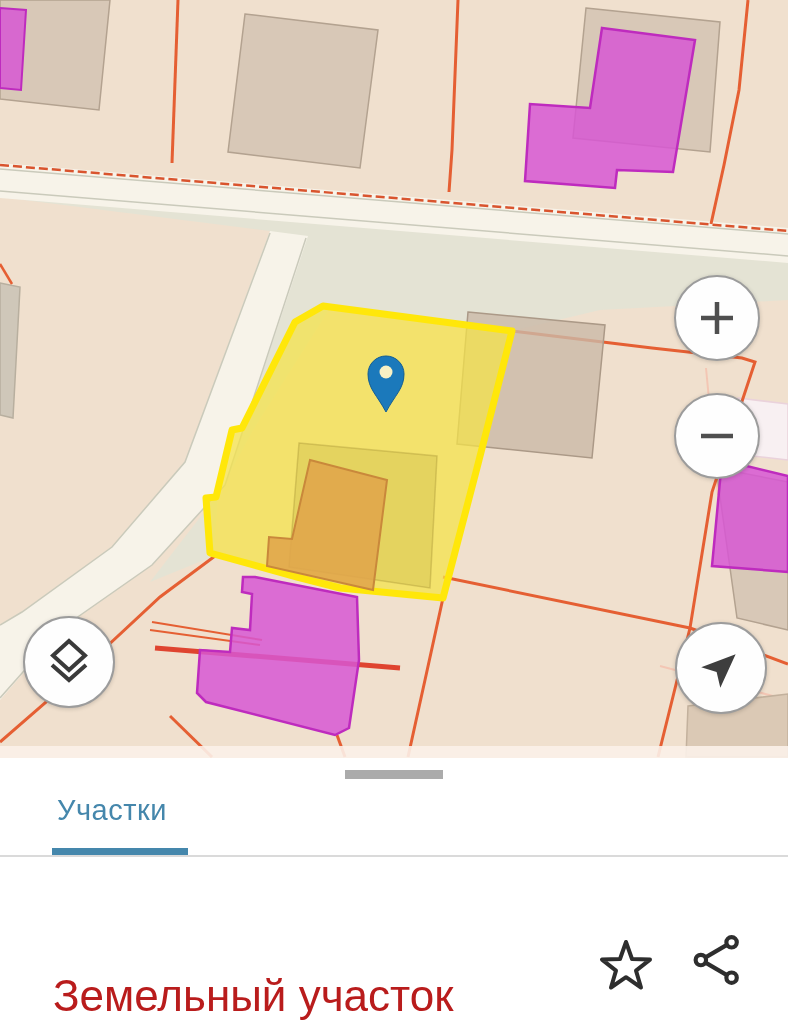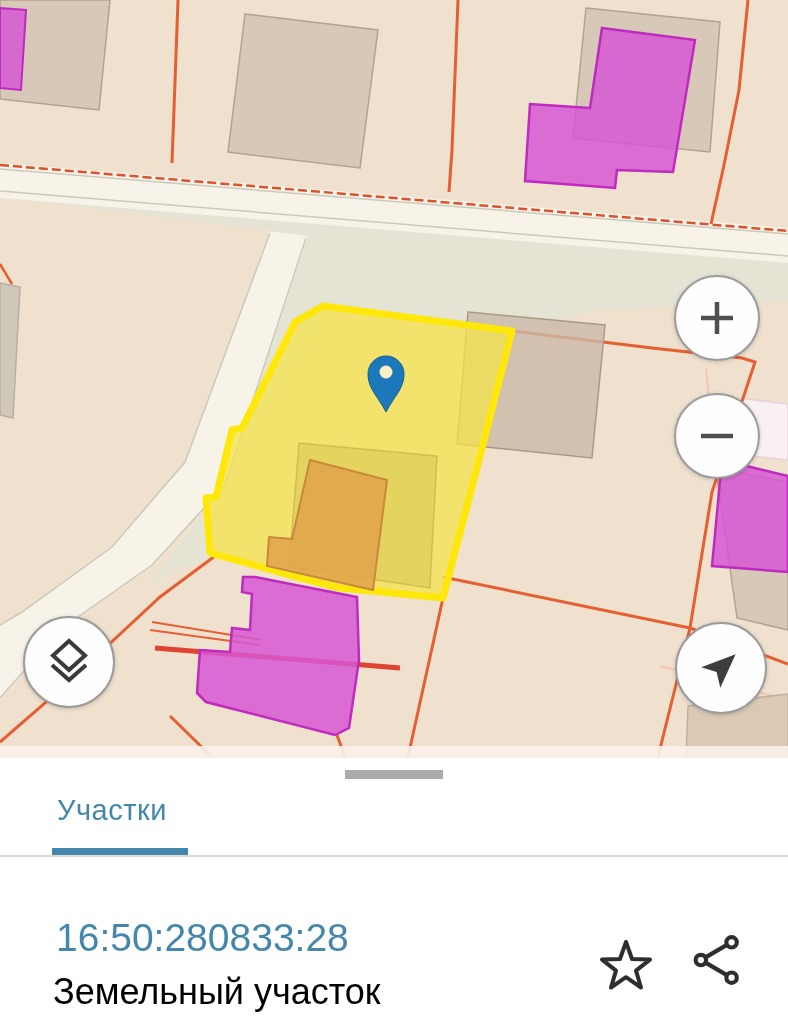--- a/index.html
+++ b/index.html
@@ -17,21 +17,21 @@
   .btn-compass{left:675px;top:622px;width:92px;height:92px;}
   
   .sheet{position:absolute;left:0;top:758px;width:684px;height:266px;background:#ffffff;}
   .handle{position:absolute;left:345px;top:12px;width:98px;height:9px;background:#ababab;}
   .tab{position:absolute;top:36px;font-size:29px;letter-spacing:.5px;cursor:pointer;}
   .tab-parcels{left:57px;color:#4587ac;}
   .tab-buildings{left:237px;color:#9c9c9c;}
   .tab-underline{position:absolute;left:52px;top:90px;width:136px;height:8px;background:#4587ac;}
   .divider{position:absolute;left:0;top:97px;width:788px;height:2px;background:#dadada;}
   .cad-num{position:absolute;left:56px;top:158px;font-size:39px;color:#4587ac;}
-  .cad-type{position:absolute;left:53px;top:213px;font-size:36px;color:#000000;}
+  .cad-type{position:absolute;left:53px;top:213px;font-size:44px;color:#b91c1c;}
   .action{position:absolute;background:none;border:none;padding:0;cursor:pointer;}
   .act-star{left:598px;top:178px;}
   .act-share{left:692px;top:174px;}
 </style>
 </head>
 <body>
 
 <div class="screen">
 
   <div class="map">
@@ -124,21 +124,20 @@
     </button>
   </div>
 
   <div class="sheet">
     <div class="handle"></div>
 
     <div class="tab tab-parcels">Участки</div>
     <div class="tab-underline"></div>
     <div class="divider"></div>
 
-    <div class="cad-num">16:50:280833:28</div>
     <div class="cad-type">Земельный участок</div>
 
     <button class="action act-star">
       <svg width="56" height="58" viewBox="0 0 56 56">
         <path d="M28 5 L34 22 L52 22.6 L38 33.6 L43 50.5 L28 40.2 L13 50.5 L18 33.6 L4 22.6 L22 22 Z" fill="none" stroke="#2e2e2e" stroke-width="4" stroke-linejoin="round"></path>
       </svg>
     </button>
     <button class="action act-share">
       <svg width="50" height="56" viewBox="0 0 48 52">
         <circle cx="8.5" cy="26" r="5" fill="none" stroke="#2e2e2e" stroke-width="4"></circle>

